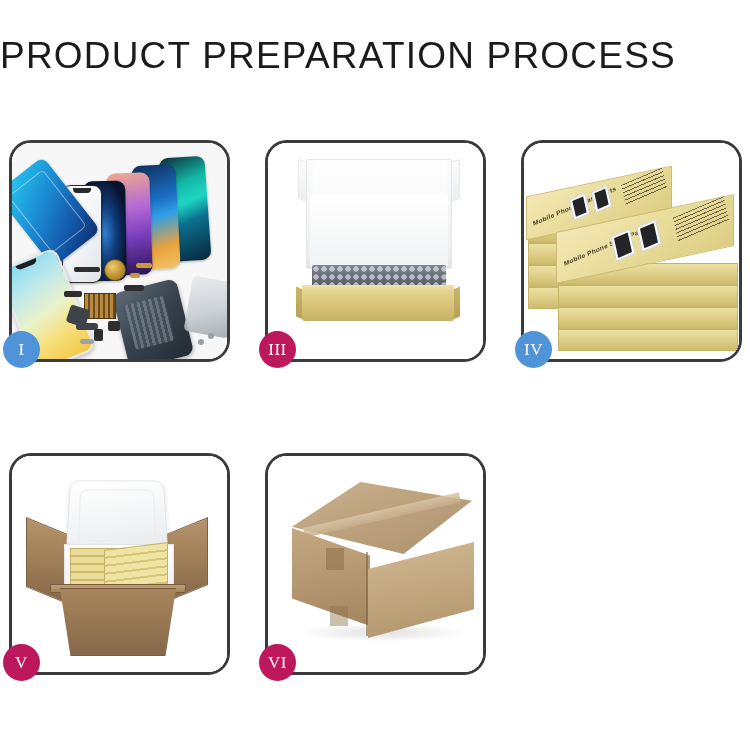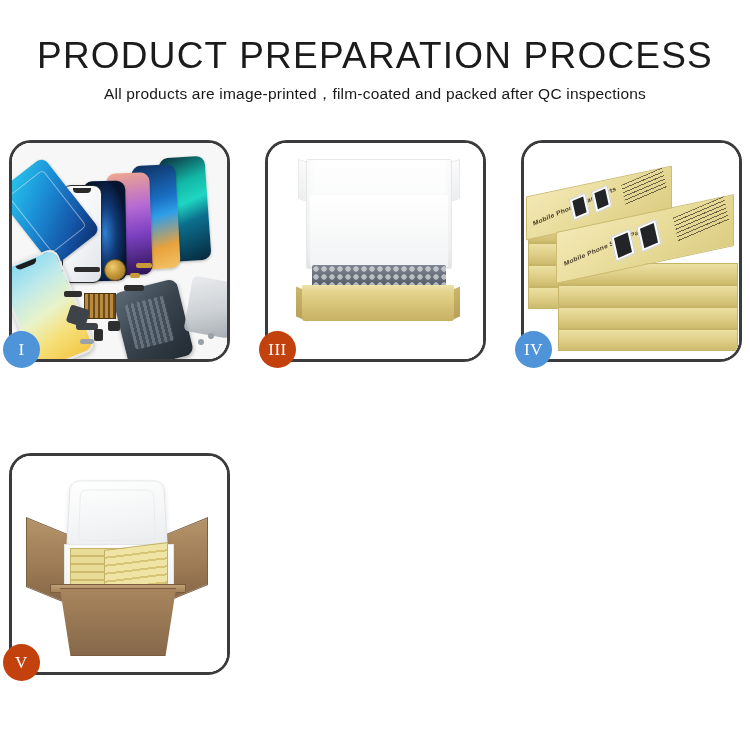--- a/index.html
+++ b/index.html
@@ -18,21 +18,20 @@
     height: 750px;
     background: #ffffff;
   }
 
   
   .header {
     position: absolute;
     top: 34px;
     left: 0;
     width: 750px;
-    text-align: center;
   }
   .title {
     font-family: "Liberation Sans", sans-serif;
     font-size: 37px;
     font-weight: 400;
     letter-spacing: 1.2px;
     color: #1b1b1b;
     line-height: 44px;
     white-space: nowrap;
     transform: scaleX(1.0);
@@ -89,21 +88,21 @@
     border-radius: 50%;
     background: #4f94d9;
     color: #ffffff;
     font-family: "Liberation Serif", serif;
     font-size: 17px;
     line-height: 37px;
     text-align: center;
     letter-spacing: 0.5px;
     z-index: 6;
   }
-  .badge.soft { background: #c2410c; }
+  .badge.soft { background: #be185d; }
 
   
   .p1-bg { position:absolute; inset:0; background:#f7f7f7; }
 
   
   .scr {
     position: absolute;
     border-radius: 9px;
     box-shadow: 0 1px 3px rgba(0,0,0,.28);
   }
@@ -423,21 +422,20 @@
     background: radial-gradient(ellipse at 50% 40%, rgba(0,0,0,.12) 0%, rgba(0,0,0,0) 70%);
   }
 </style>
 </head>
 <body>
 
 <div class="page">
 
   <div class="header">
     <div class="title">PRODUCT PREPARATION PROCESS</div>
-    <div class="subtitle">All products are image-printed，film-coated and packed after QC inspections</div>
   </div>
 
   <div class="grid">
 
     <div class="panel">
       <div class="panel-clip">
         <div class="scene">
           <div class="p1-bg"></div>
           <div class="scr scr-a"></div>
           <div class="scr scr-b"></div>
@@ -538,15 +536,30 @@
           <div class="foam-body"></div>
           <div class="ybox-row"></div>
           <div class="ybox-row2"></div>
           <div class="carton-rim"></div>
           <div class="carton-front"></div>
         </div>
       </div>
       <div class="badge soft">V</div>
     </div>
 
+    <div class="panel">
+      <div class="panel-clip">
+        <div class="scene" style="background:#ffffff;">
+          <div class="ct-shadow"></div>
+          <div class="ct-top"></div>
+          <div class="ct-tape"></div>
+          <div class="ct-left-real"></div>
+          <div class="ct-right"></div>
+          <div class="ct-seam"></div>
+          <div class="ct-tab-a"></div>
+          <div class="ct-tab-b"></div>
+        </div>
+      </div>
+      <div class="badge soft">VI</div>
+    </div>
 
   </div>
 </div>
 
 </body></html>

